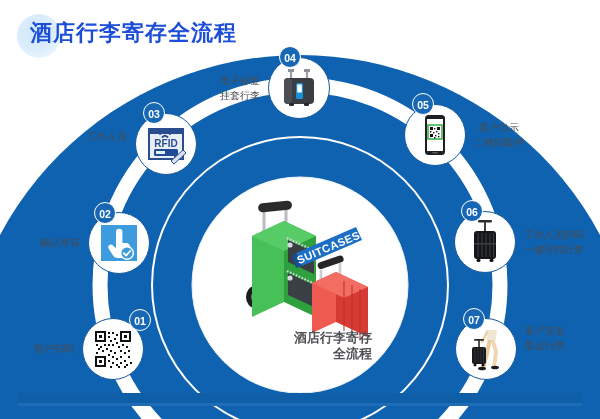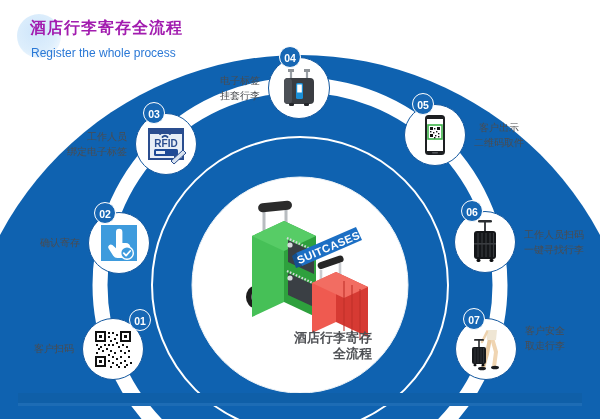--- a/index.html
+++ b/index.html
@@ -3,21 +3,21 @@
 <meta charset="utf-8">
 <style>
   html,body{margin:0;padding:0;}
   body{width:600px;height:419px;background:#ffffff;font-family:"Liberation Sans","DejaVu Sans",sans-serif;overflow:hidden;position:relative;}
 
   #stage{position:absolute;left:0;top:0;width:600px;height:419px;overflow:hidden;}
 
   
   .title-blob{position:absolute;left:17px;top:14px;width:44px;height:44px;border-radius:50%;
     background:radial-gradient(circle at 42% 40%, #cfe6fb 0%, #ddeefc 55%, #ffffff 100%);}
-  .title-main{position:absolute;left:30px;top:18px;font-size:16px;font-weight:bold;color:#a21caf;letter-spacing:1px;white-space:nowrap;text-align:right;}
+  .title-main{position:absolute;left:30px;top:18px;font-size:22px;font-weight:bold;color:#1d4ed8;letter-spacing:1px;white-space:nowrap;text-align:right;}
   .title-sub{position:absolute;left:31px;top:46px;font-size:12px;color:#2a78d6;white-space:nowrap;}
 
   
   .bottom-bar{position:absolute;left:18px;top:393px;width:564px;height:10px;background:#0f5fa8;}
   .bottom-bar2{position:absolute;left:18px;top:403px;width:564px;height:3px;background:#1d6cb5;}
 
   
   svg.rings{position:absolute;left:0;top:0;}
 
   
@@ -87,21 +87,20 @@
       <path d="M336 272 L368 287 L368 337 L336 322 Z" fill="#d63a33"></path>
 
       <path d="M312 283 L336 272 L368 287 L344 298 Z" fill="#f26d62"></path>
 
       <path d="M344 281 L344 331 M352 285 L352 335 M360 289 L360 339" stroke="#bf3029" stroke-width="1.4" opacity="0.75"></path>
     </g>
   </svg>
 
   <div class="title-blob"></div>
   <div class="title-main">酒店行李寄存全流程</div>
-  <div class="title-sub">Register the whole process</div>
 
   <div class="center-label">
     <div>酒店行李寄存</div>
     <div>全流程</div>
   </div>
 
   <div class="bottom-bar"></div>
   <div class="bottom-bar2"></div>
 
   <div class="step" style="left:82px;top:318px;">
@@ -194,21 +193,20 @@
       <rect x="6" y="8" width="34" height="5" fill="#2a4d8f"></rect>
       <path d="M17 13 a7 7 0 0 1 10 0 M19.5 16 a3.6 3.6 0 0 1 5 0" stroke="#2a4d8f" stroke-width="1.8" fill="none" stroke-linecap="round"></path>
       <text x="23" y="26" fill="#2a4d8f" font-size="10" font-weight="bold" font-family="Liberation Sans, sans-serif" text-anchor="middle">RFID</text>
       <rect x="11" y="28" width="24" height="7" rx="1.5" fill="#1f4a96"></rect>
       <rect x="13" y="30" width="9" height="3" fill="#e8eef6"></rect>
       <path d="M31 32 l7 6 l-7 0 z" fill="#2a4d8f"></path>
       <path d="M28 40 l12 -11 l3 3 l-12 11 z" fill="#d9e2ee" stroke="#2a4d8f" stroke-width="1"></path>
     </svg>
     <div class="caption left" style="top:16px;">
       <div>工作人员</div>
-      <div>绑定电子标签</div>
     </div>
   </div>
 
   <div class="step" style="left:268px;top:57px;">
     <div class="ring"></div>
     <div class="badge" style="left:11px;top:-11px;">04</div>
     <svg class="art" viewBox="0 0 46 46">
       <path d="M15 6 L15 13 M31 6 L31 13" stroke="#9aa0a6" stroke-width="2.2"></path>
       <rect x="12" y="4" width="6" height="3" fill="#8e9398"></rect>
       <rect x="28" y="4" width="6" height="3" fill="#8e9398"></rect>

